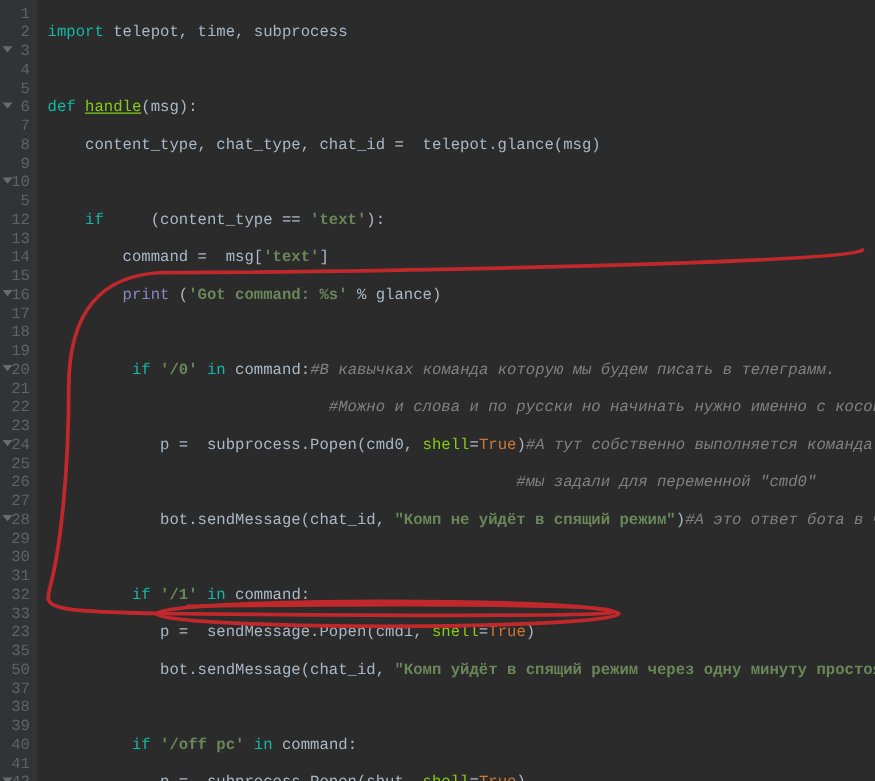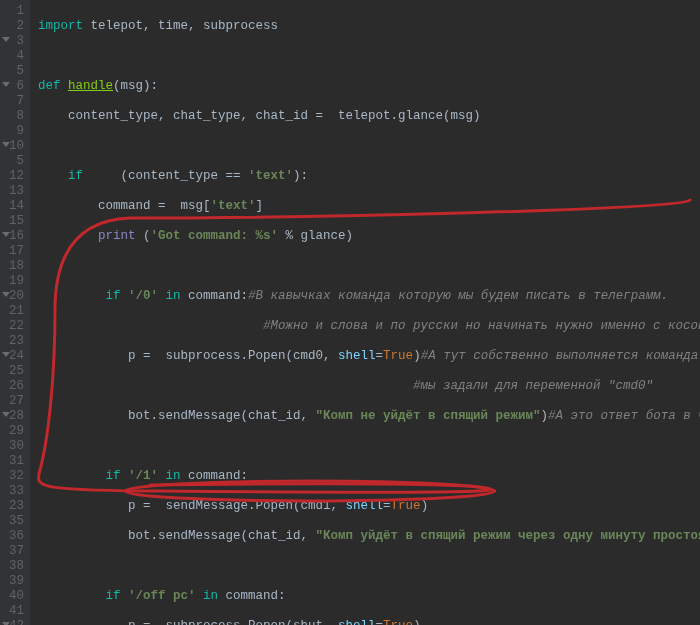--- a/index.html
+++ b/index.html
@@ -35,21 +35,21 @@
     border-top:5px solid #6b6b6b;
   }
   .code { padding:4px 0 4px 8px; white-space:pre; }
   .line { height:15px; }
   .kw { color:#14b8a6; }
   .str { color:#6a8759;font-weight:bold; }
   .cmt { color:#808080;font-style:italic; }
   .fn { color:#84cc16;text-decoration:underline; }
   .builtin { color:#8888c6; }
   .op { color:#a9b7c6; }
-  .kwarg { color:#7dd3fc; }
+  .kwarg { color:#84cc16; }
   .bool { color:#cc7832; }
 
   
   svg.annot { position:absolute; top:0; left:0; pointer-events:none; }
 </style>
 </head>
 <body>
 
 <div class="editor">
   <div class="gutter" id="gutter">
@@ -81,21 +81,21 @@
       <div class="ln">26</div>
       <div class="ln">27</div>
       <div class="ln">28<span class="fold"></span></div>
       <div class="ln">29</div>
       <div class="ln">30</div>
       <div class="ln">31</div>
       <div class="ln">32</div>
       <div class="ln">33</div>
       <div class="ln">23</div>
       <div class="ln">35</div>
-      <div class="ln">36</div>
+      <div class="ln">50</div>
       <div class="ln">37</div>
       <div class="ln">38</div>
       <div class="ln">39</div>
       <div class="ln">40</div>
       <div class="ln">41</div>
       <div class="ln">42<span class="fold"></span></div>
     </div>
   <div class="code">
 <div class="line"><span class="kw">import</span><span> telepot, time, subprocess</span></div>
 <div class="line"></div>

